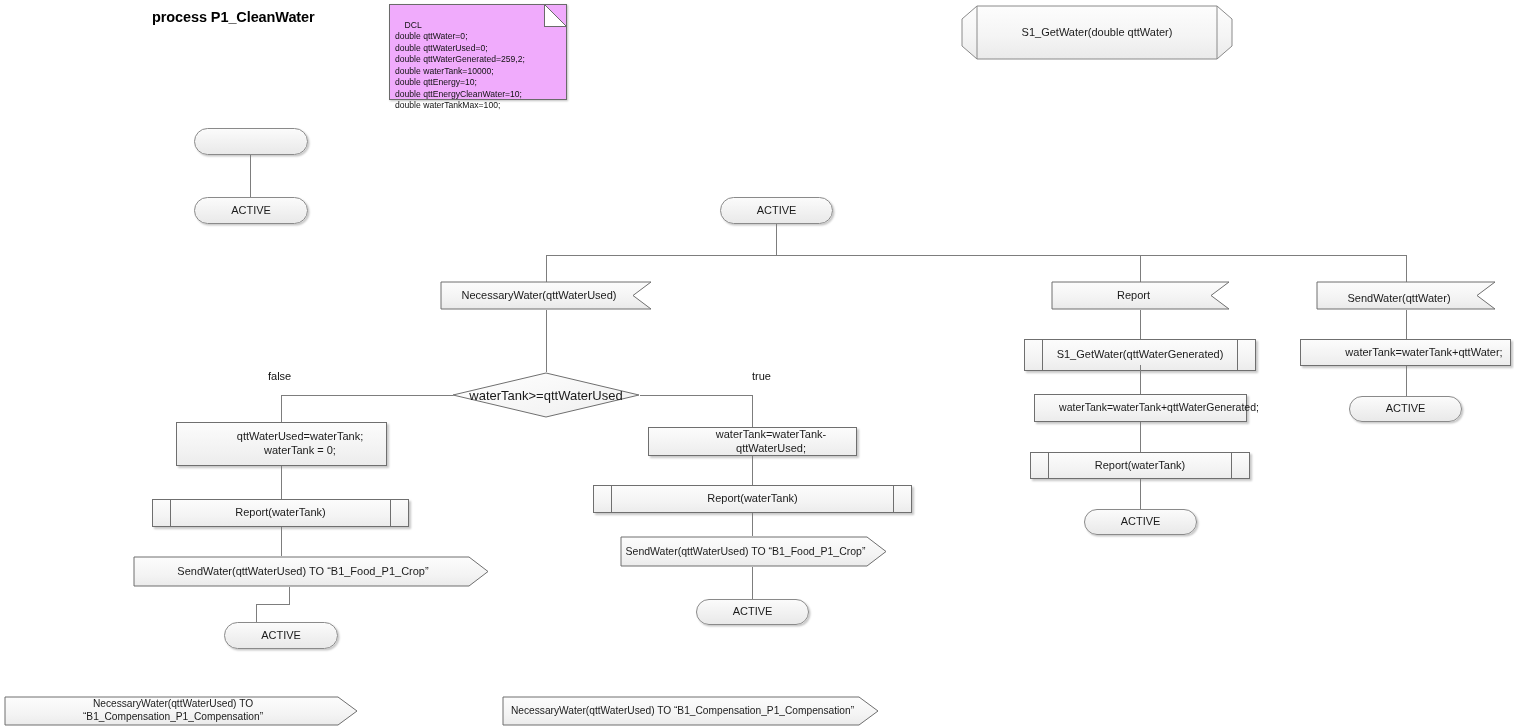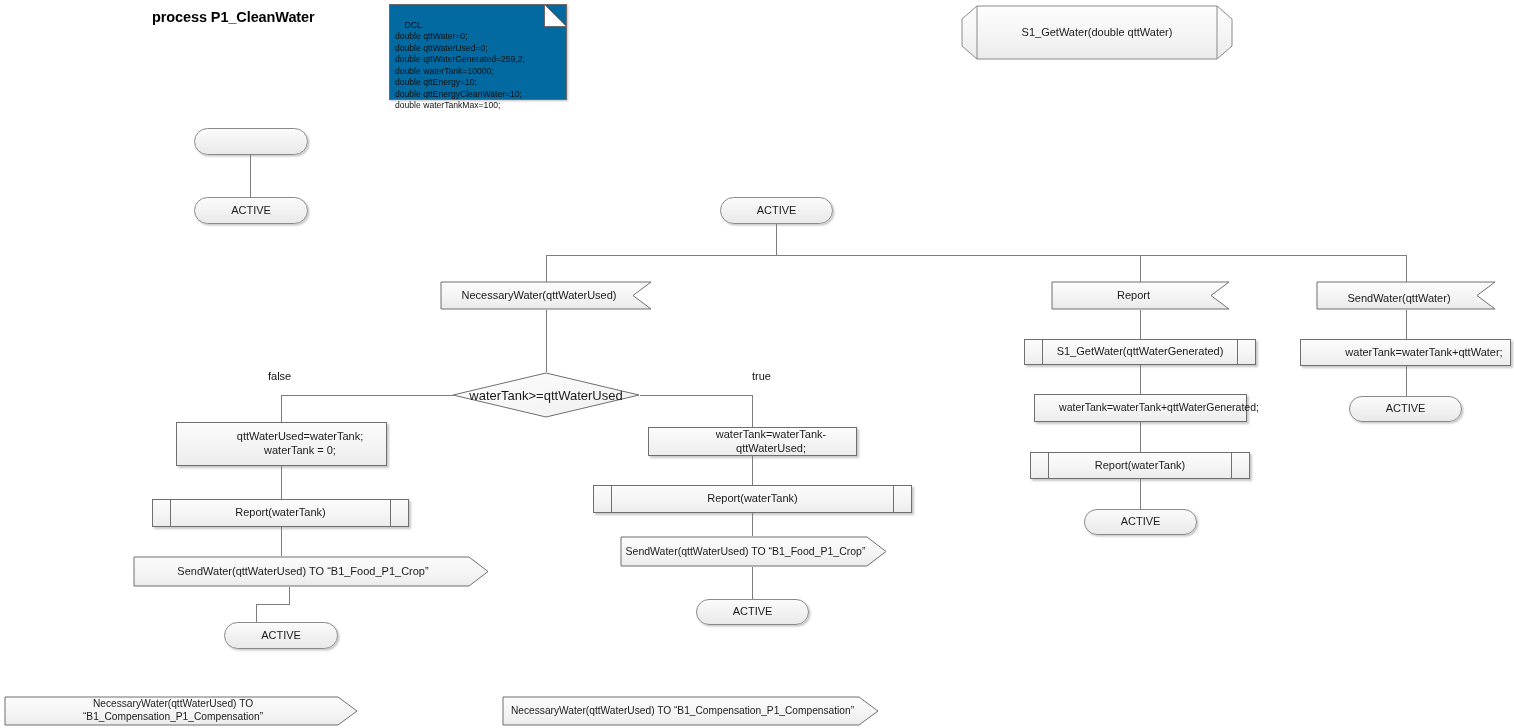--- a/index.html
+++ b/index.html
@@ -40,21 +40,21 @@
     font-size: 14.5px;
     font-weight: bold;
     color: #000;
     letter-spacing: -0.1px;
   }
 
   
   .dcl-note {
     position: absolute;
     box-sizing: border-box;
-    background: #0369a1;
+    background: #f0abfc;
     border: 1px solid #6a6a6a;
     font-size: 8.6px;
     line-height: 1.345;
     color: #111;
     padding: 3px 5px 4px 5px;
     white-space: pre;
     text-align: left;
     box-shadow: 1px 1px 2px rgba(0,0,0,0.25);
   }
   .dcl-note .fold {
@@ -285,21 +285,21 @@
   </div>
 
   <div class="node" style="left:1051px; top:281px; width:179px; height:29px;">
     <svg class="shape-svg" width="179" height="29" viewBox="0 0 179 29" style="position:absolute;left:0;top:0;">
       <path d="M 1,1 L 178,1 L 160,14.5 L 178,28 L 1,28 Z" fill="url(#gradIn1)" stroke="#6f6f6f" stroke-width="1"></path>
     </svg>
     <span style="position:relative; z-index:2; padding-right:14px;">Report</span>
   </div>
 
   <div class="line-v" style="left:1140px; top:310px; height:29px;"></div>
-  <div class="node proc-call" style="left:1024px; top:339px; width:232px; height:26px;">
+  <div class="node proc-call" style="left:1024px; top:339px; width:232px; height:32px;">
     <span>S1_GetWater(qttWaterGenerated)</span>
   </div>
   <div class="line-v" style="left:1140px; top:365px; height:29px;"></div>
   <div class="node task" style="left:1034px; top:394px; width:213px; height:28px;">
     <span style="font-size:10.5px;">waterTank=waterTank+qttWaterGenerated;</span>
   </div>
   <div class="line-v" style="left:1140px; top:422px; height:30px;"></div>
   <div class="node proc-call" style="left:1030px; top:452px; width:220px; height:27px;">
     <span>Report(waterTank)</span>
   </div>

